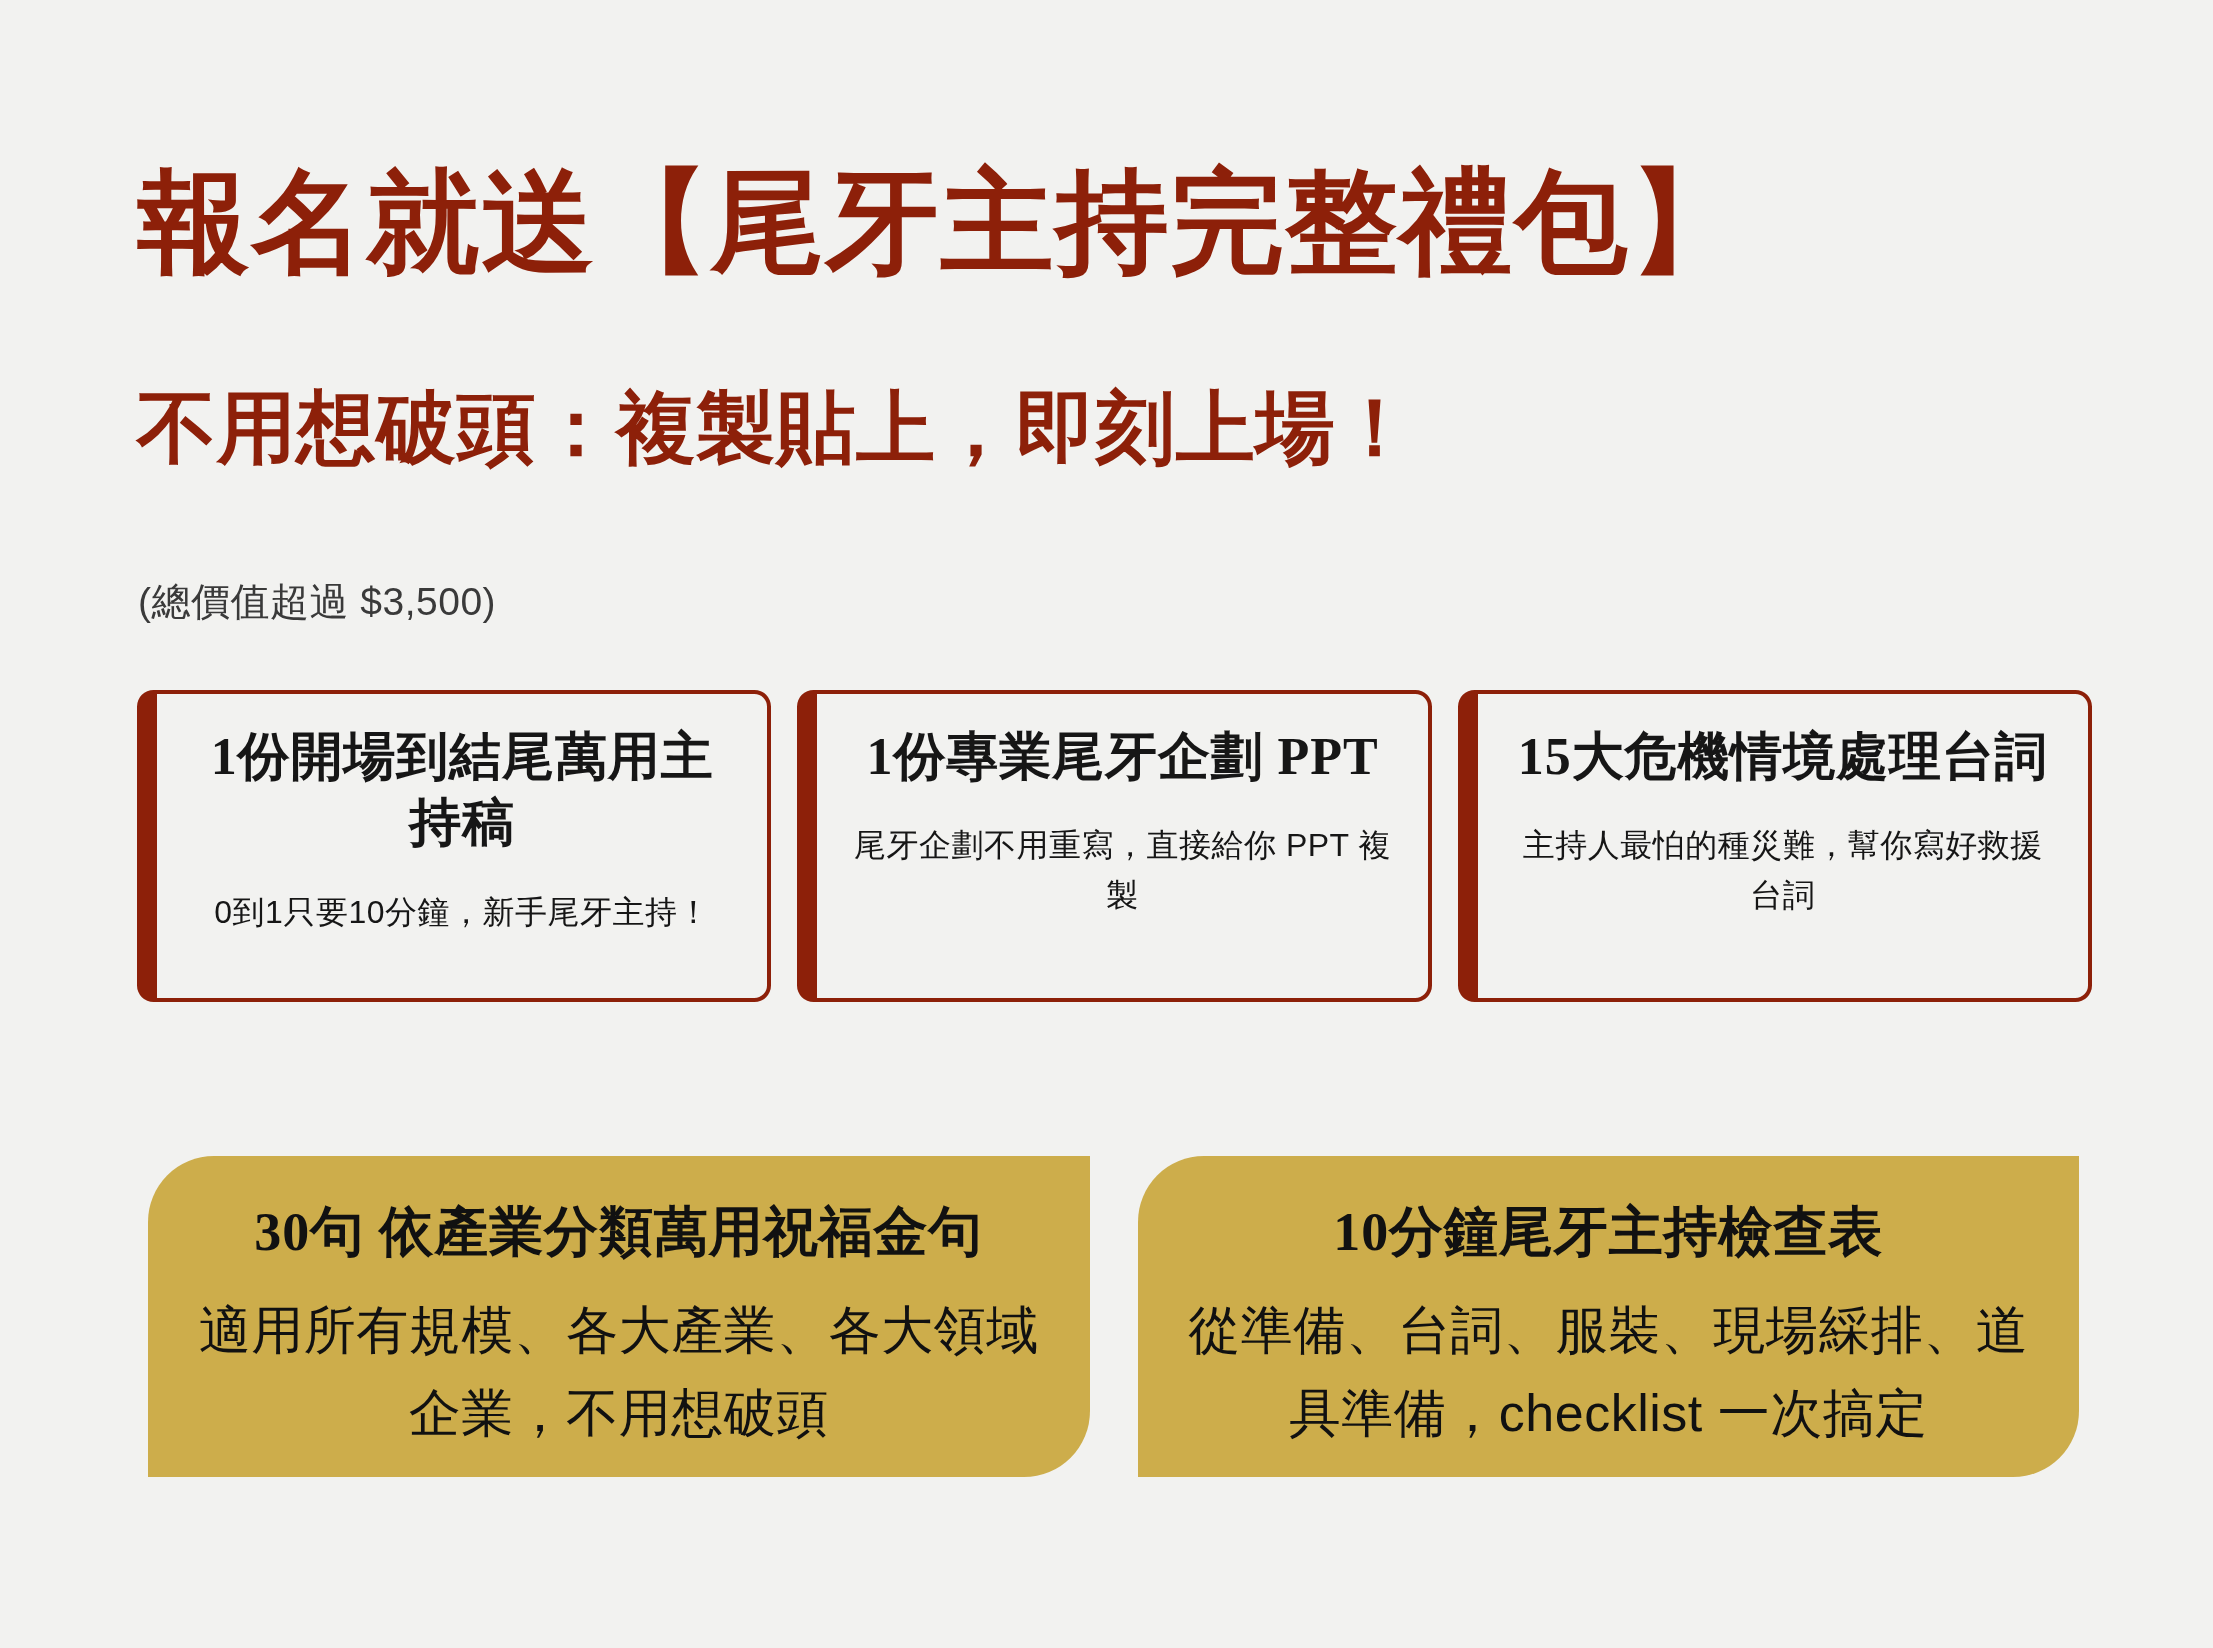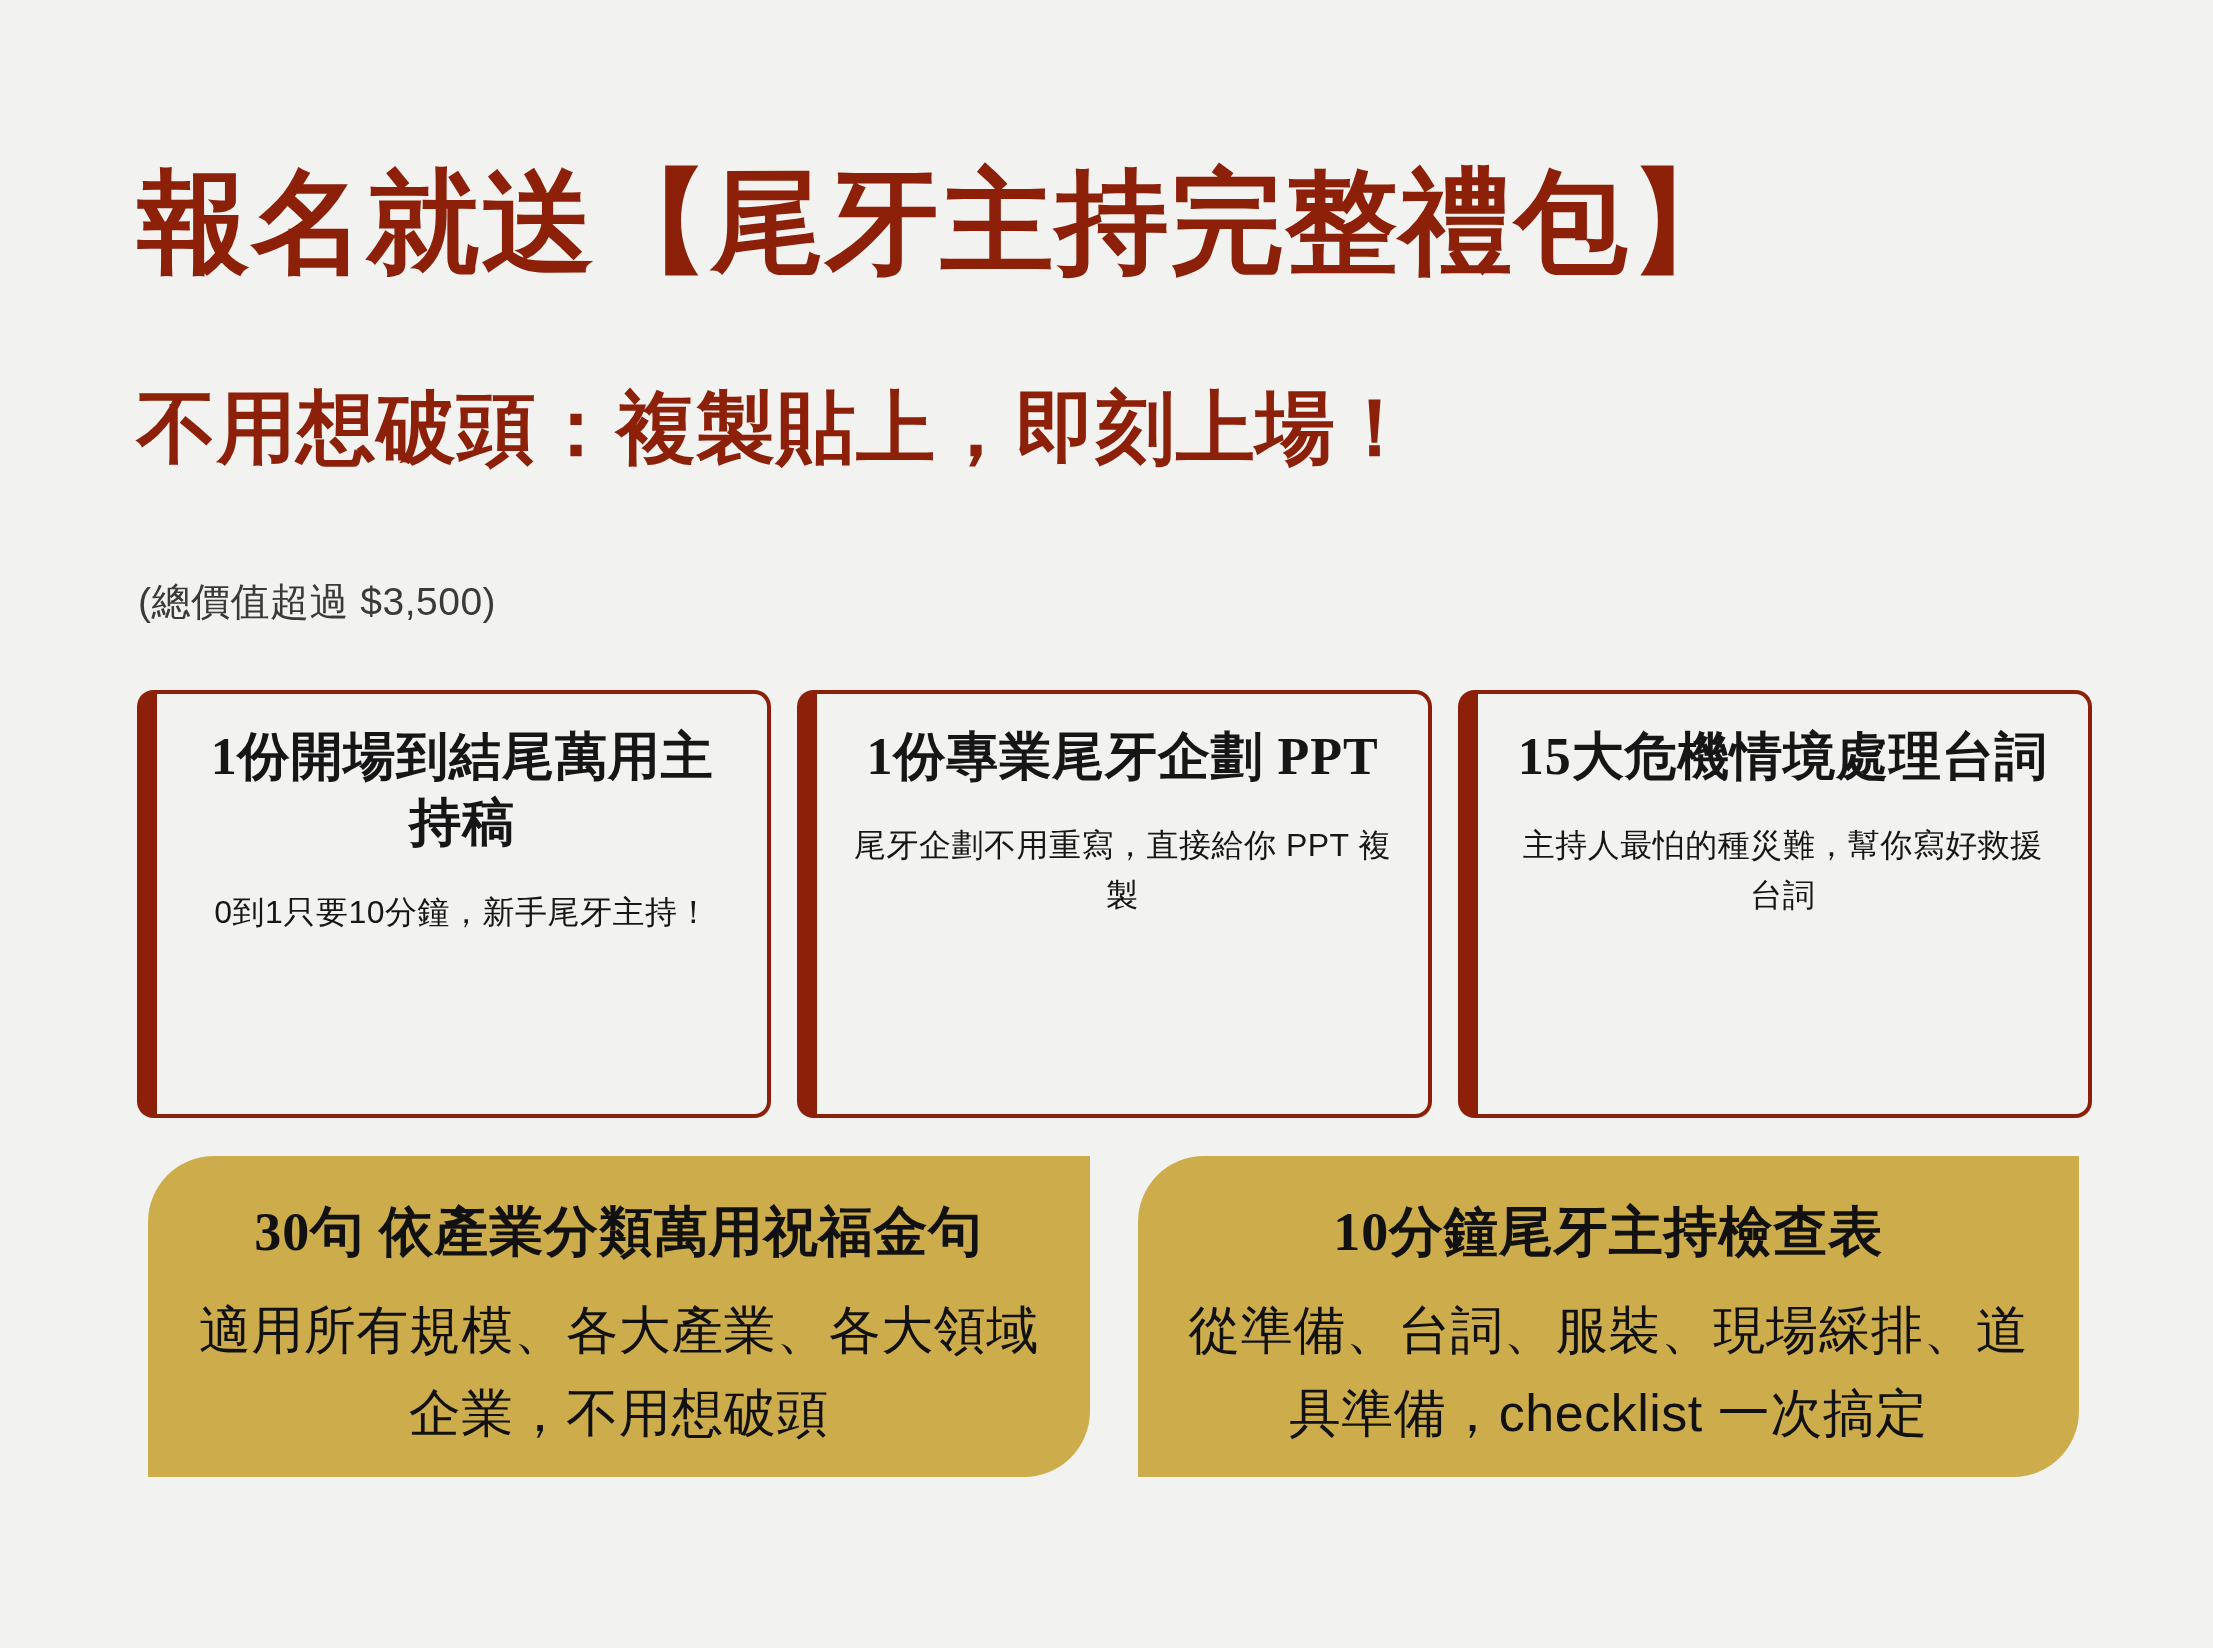--- a/index.html
+++ b/index.html
@@ -65,21 +65,21 @@
     left: 137px;
     top: 690px;
     width: 1955px;
     display: flex;
     gap: 26px;
   }
 
   .card {
     position: relative;
     flex: 1 1 0;
-    height: 428px;
+    height: 312px;
     box-sizing: border-box;
     background: #f2f2f0;
     border: 4.6px solid #8d2009;
     border-left-width: 20px;
     border-radius: 16.6px;
     display: flex;
     flex-direction: column;
     align-items: center;
     justify-content: flex-start;
     padding: 29.5px 31px 0 31px;

